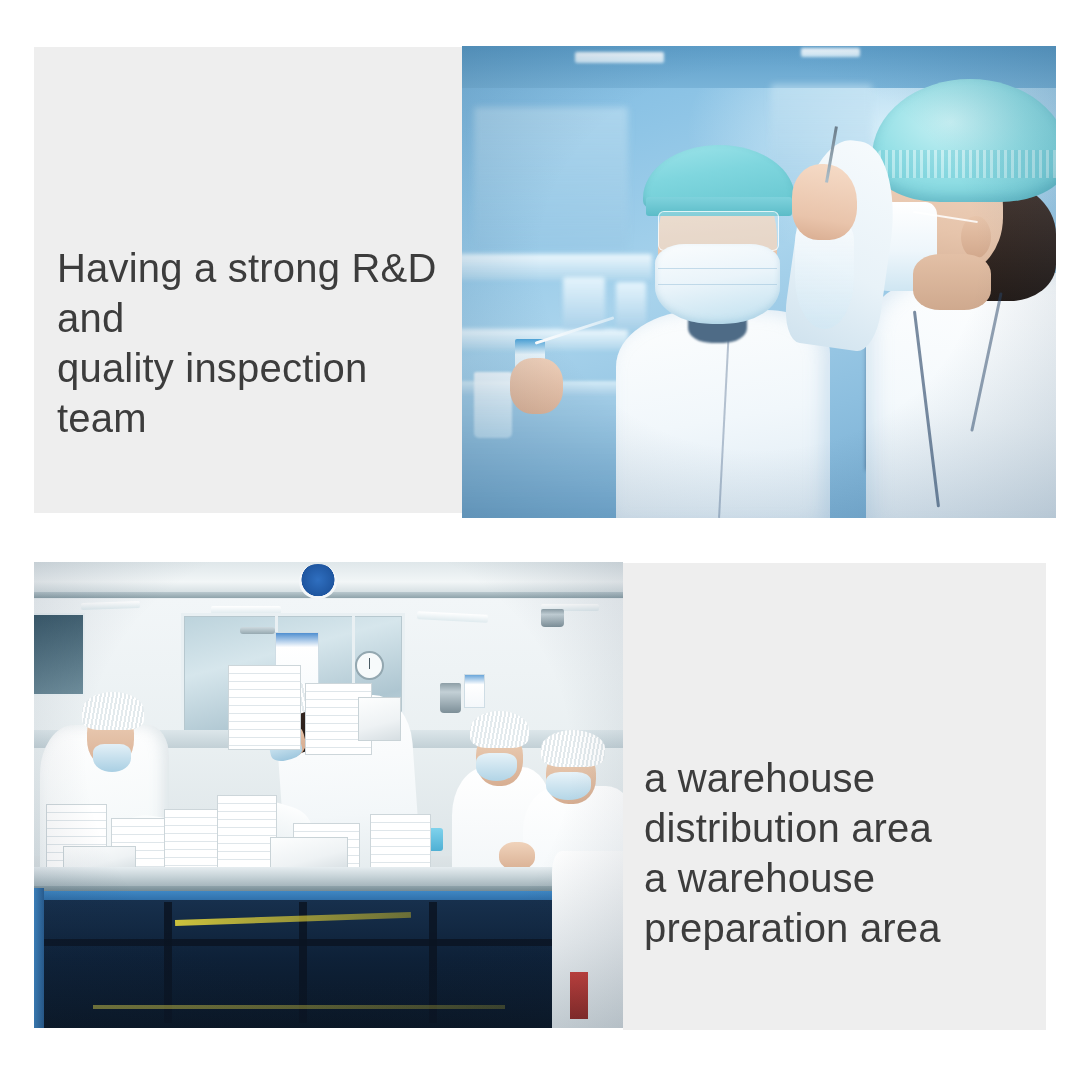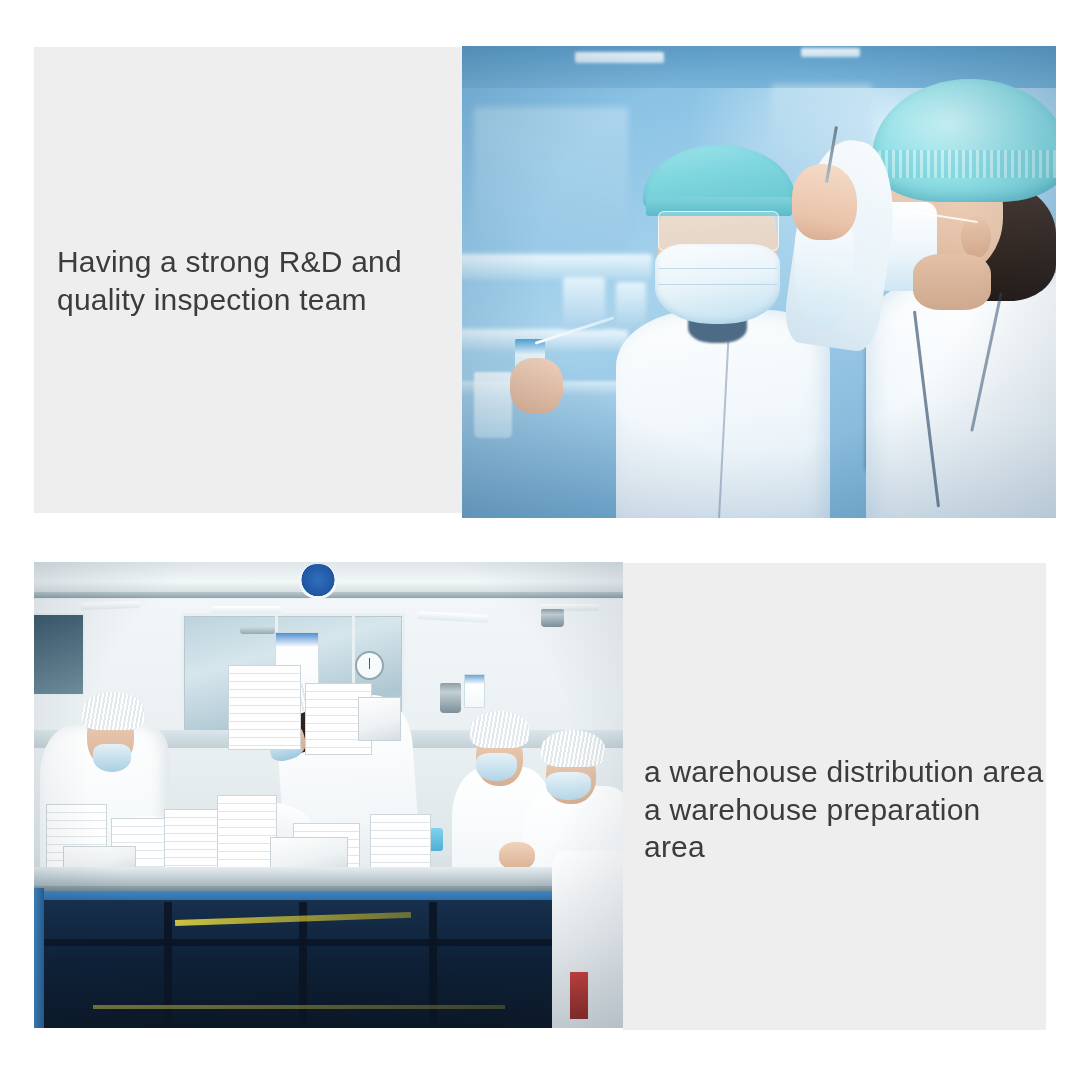--- a/index.html
+++ b/index.html
@@ -23,21 +23,21 @@
   .photo {
     position: absolute;
     overflow: hidden;
   }
 
   .caption {
     position: absolute;
     color: #3c3c3c;
     font-family: "Liberation Sans", sans-serif;
     font-weight: 300;
-    font-size: 30px;
+    font-size: 40px;
     line-height: 1.25;
     letter-spacing: 0.2px;
     white-space: pre-line;
   }
 
   
   #top-panel   { left: 34px;  top: 47px;  width: 432px; height: 466px; }
   #top-photo   { left: 462px; top: 46px;  width: 594px; height: 472px; }
   #top-caption { left: 57px;  top: 243px; width: 400px; }
 

